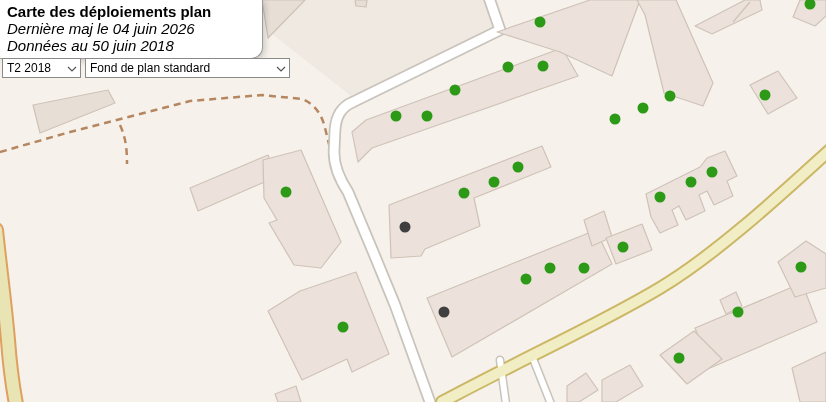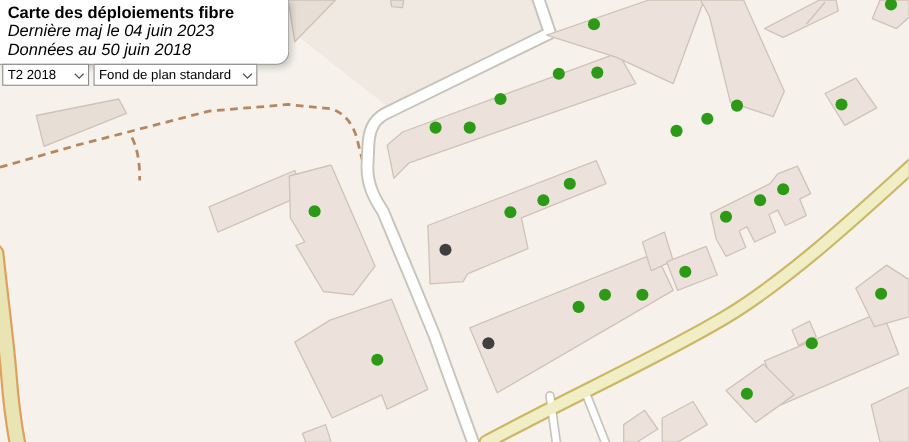--- a/index.html
+++ b/index.html
@@ -12,21 +12,21 @@
     position:absolute;top:0;left:0;z-index:3;width:249px;
     background:#ffffff;border:1px solid #9a9a9a;border-top:none;border-left:none;
     border-radius:0 0 12px 0;padding:3px 6px 4px 7px;
     box-shadow:2px 2px 6px rgba(0,0,0,.18);
   }
   .panel h1{font-size:15px;font-weight:bold;margin:0;line-height:17px;color:#000}
   .panel p{font-size:15px;font-style:italic;margin:0;line-height:17px;color:#000}
   .controls{position:absolute;top:58px;left:2px;z-index:3;display:flex;gap:4px}
   .sel{position:relative;background:#fff;border:1px solid #8a8a8a;height:20px;box-sizing:border-box;display:flex;align-items:flex-start}
   .sel-quarter{width:79px}
-  .sel-basemap{width:149px}
+  .sel-basemap{width:205px}
   .sel select{
     appearance:none;-webkit-appearance:none;width:100%;border:none;background:transparent;
     font-family:"Liberation Sans",sans-serif;font-size:12px;color:#000;
     padding:0 16px 0 4px;height:18px;outline:none;
   }
   .chev{position:absolute;right:3px;top:7px;pointer-events:none;line-height:0}
 </style>
 </head>
 <body>
 
@@ -95,22 +95,22 @@
     <circle cx="584" cy="268" r="5.5" fill="#2d9a17"></circle>
     <circle cx="343" cy="327" r="5.5" fill="#2d9a17"></circle>
     <circle cx="738" cy="312" r="5.5" fill="#2d9a17"></circle>
     <circle cx="801" cy="267" r="5.5" fill="#2d9a17"></circle>
     <circle cx="679" cy="358" r="5.5" fill="#2d9a17"></circle>
     <circle cx="405" cy="227" r="5.5" fill="#3f3f3f"></circle>
     <circle cx="444" cy="312" r="5.5" fill="#3f3f3f"></circle>
   </svg>
 
 <div class="panel">
-  <h1>Carte des déploiements fibre</h1>
-  <p>Dernière maj le 04 juin 2023</p>
+  <h1>Carte des déploiements plan</h1>
+  <p>Dernière maj le 04 juin 2026</p>
   <p>Données au 50 juin 2018</p>
 </div>
 
 <div class="controls">
   <div class="sel sel-quarter">
     <select>
       <option>T2 2018</option>
     </select>
     <span class="chev">
       <svg width="10" height="6" viewBox="0 0 10 6">

